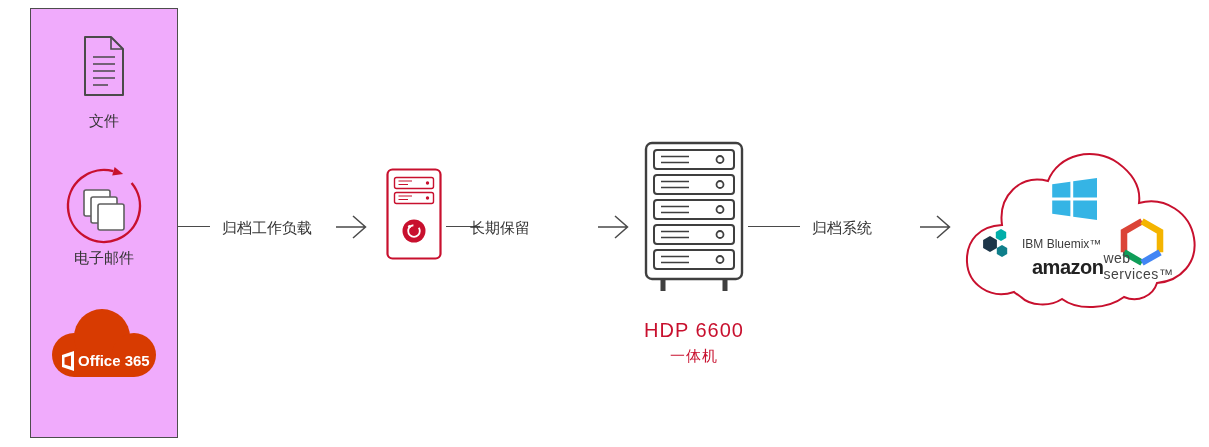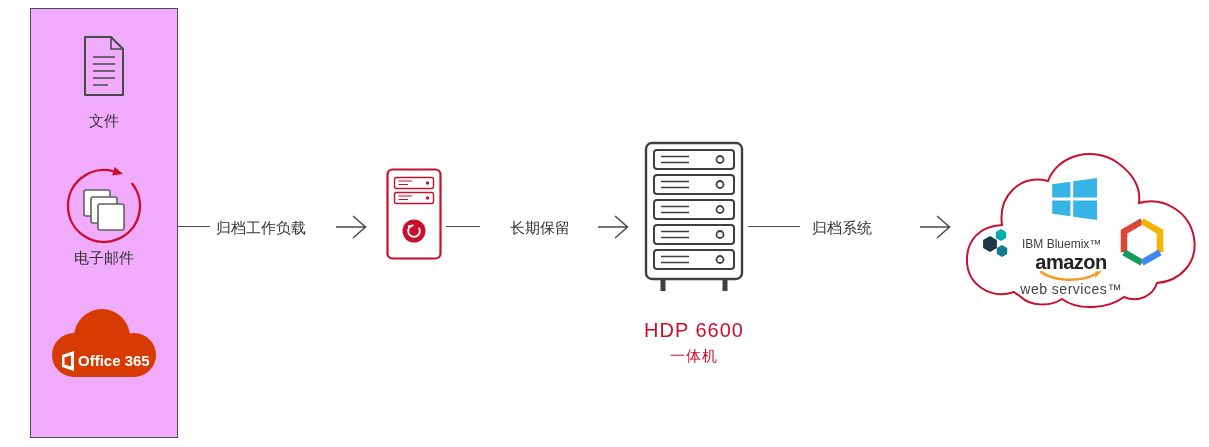--- a/index.html
+++ b/index.html
@@ -32,22 +32,22 @@
                  color:var(--brand-red,#c8102e); }
   .hdp-caption .t1 { font-size:20px; letter-spacing:1px; line-height:25px; }
   .hdp-caption .t2 { font-size:15px; letter-spacing:1px; line-height:25px; }
 
   .cloud-wrap { left:960px; top:134px; width:246px; height:192px; }
   .cloud-wrap > svg.cloud-shape { position:absolute; left:0; top:0; }
   .azure  { position:absolute; left:92px;  top:44px; }
   .ibm    { position:absolute; left:20px;  top:92px; display:flex; align-items:center; gap:12px; }
   .ibm-label { font-size:12px; color:#3c3c3c; white-space:nowrap; }
   .google { position:absolute; left:160px; top:84px; }
-  .aws    { position:absolute; left:56px;  top:118px; width:110px;
-            display:flex; flex-direction:column; align-items:center; }
+  .aws    { position:absolute; left:72px;  top:118px; width:110px;
+            display:flex; align-items:center; }
   .aws-word { font-size:20px; font-weight:bold; color:#222; letter-spacing:-0.5px; line-height:20px; }
   .aws-smile { margin-top:-3px; }
   .aws-sub { font-size:14px; color:#444; margin-top:-2px; letter-spacing:0.5px; }
 </style>
 </head>
 <body>
 
 <div class="canvas">
 
   <div class="abs sources-box">
@@ -75,40 +75,40 @@
         <circle cx="60" cy="42" r="28"></circle>
         <circle cx="92" cy="60" r="22"></circle>
         <rect x="32" y="58" width="60" height="24"></rect>
       </g>
       <path d="M20 60 L32 56 V76 L20 72 Z M22.5 62.5 V69.5 L29 71.5 V60.5 Z" fill="#fff" fill-rule="evenodd"></path>
       <text x="36" y="71" font-size="15" font-weight="bold" fill="#ffffff">Office 365</text>
     </svg>
   </div>
 
   <div class="abs hline" style="left:178px; top:226px; width:32px;"></div>
-  <div class="abs flow-label" style="left:216px; top:218px;">归档工作负载</div>
+  <div class="abs flow-label" style="left:222px; top:218px;">归档工作负载</div>
   <svg class="abs gray-stroke" style="left:336px; top:213px;" width="40" height="28" viewBox="0 0 40 28">
     <path d="M0 14 H29 M17 3 L29.5 14 L17 25" stroke="currentColor" stroke-width="1.5" fill="none"></path>
   </svg>
 
   <svg class="abs red-stroke" style="left:386px; top:168px;" width="56" height="92" viewBox="0 0 56 92">
     <rect x="1.5" y="1.5" width="53" height="89" rx="5" fill="none" stroke="currentColor" stroke-width="2.2"></rect>
     <rect x="8.5" y="9.5" width="39" height="11" rx="2" fill="none" stroke="currentColor" stroke-width="1.4"></rect>
     <path d="M12.5 13 H26 M12.5 16.5 H22" stroke="currentColor" stroke-width="1.2"></path>
     <circle cx="41.5" cy="15" r="1.7" fill="currentColor"></circle>
     <rect x="8.5" y="24.5" width="39" height="11" rx="2" fill="none" stroke="currentColor" stroke-width="1.4"></rect>
     <path d="M12.5 28 H26 M12.5 31.5 H22" stroke="currentColor" stroke-width="1.2"></path>
     <circle cx="41.5" cy="30" r="1.7" fill="currentColor"></circle>
     <circle cx="28" cy="63" r="11.5" fill="currentColor"></circle>
     <circle cx="28" cy="63" r="5.8" fill="none" stroke="#fff" stroke-width="1.8" stroke-dasharray="26 6"></circle>
     <circle cx="23.5" cy="58.5" r="1.6" fill="#fff"></circle>
   </svg>
 
   <div class="abs hline" style="left:446px; top:226px; width:34px;"></div>
-  <div class="abs flow-label" style="left:510px; top:218px;">长期保留</div>
+  <div class="abs flow-label" style="left:470px; top:218px;">长期保留</div>
   <svg class="abs gray-stroke" style="left:598px; top:213px;" width="40" height="28" viewBox="0 0 40 28">
     <path d="M0 14 H29 M17 3 L29.5 14 L17 25" stroke="currentColor" stroke-width="1.5" fill="none"></path>
   </svg>
 
   <svg class="abs dark-stroke" style="left:644px; top:141px;" width="100" height="152" viewBox="0 0 100 152">
     <rect x="2" y="2" width="96" height="136" rx="6" fill="none" stroke="currentColor" stroke-width="2.4"></rect>
     <g fill="none" stroke="currentColor">
       <rect x="10" y="9" width="80" height="19" rx="3" stroke-width="2"></rect>
       <path d="M17 15.5 H45 M17 21.5 H45" stroke-width="1.6"></path>
       <circle cx="76" cy="18.5" r="3.5" stroke-width="1.8"></circle>

